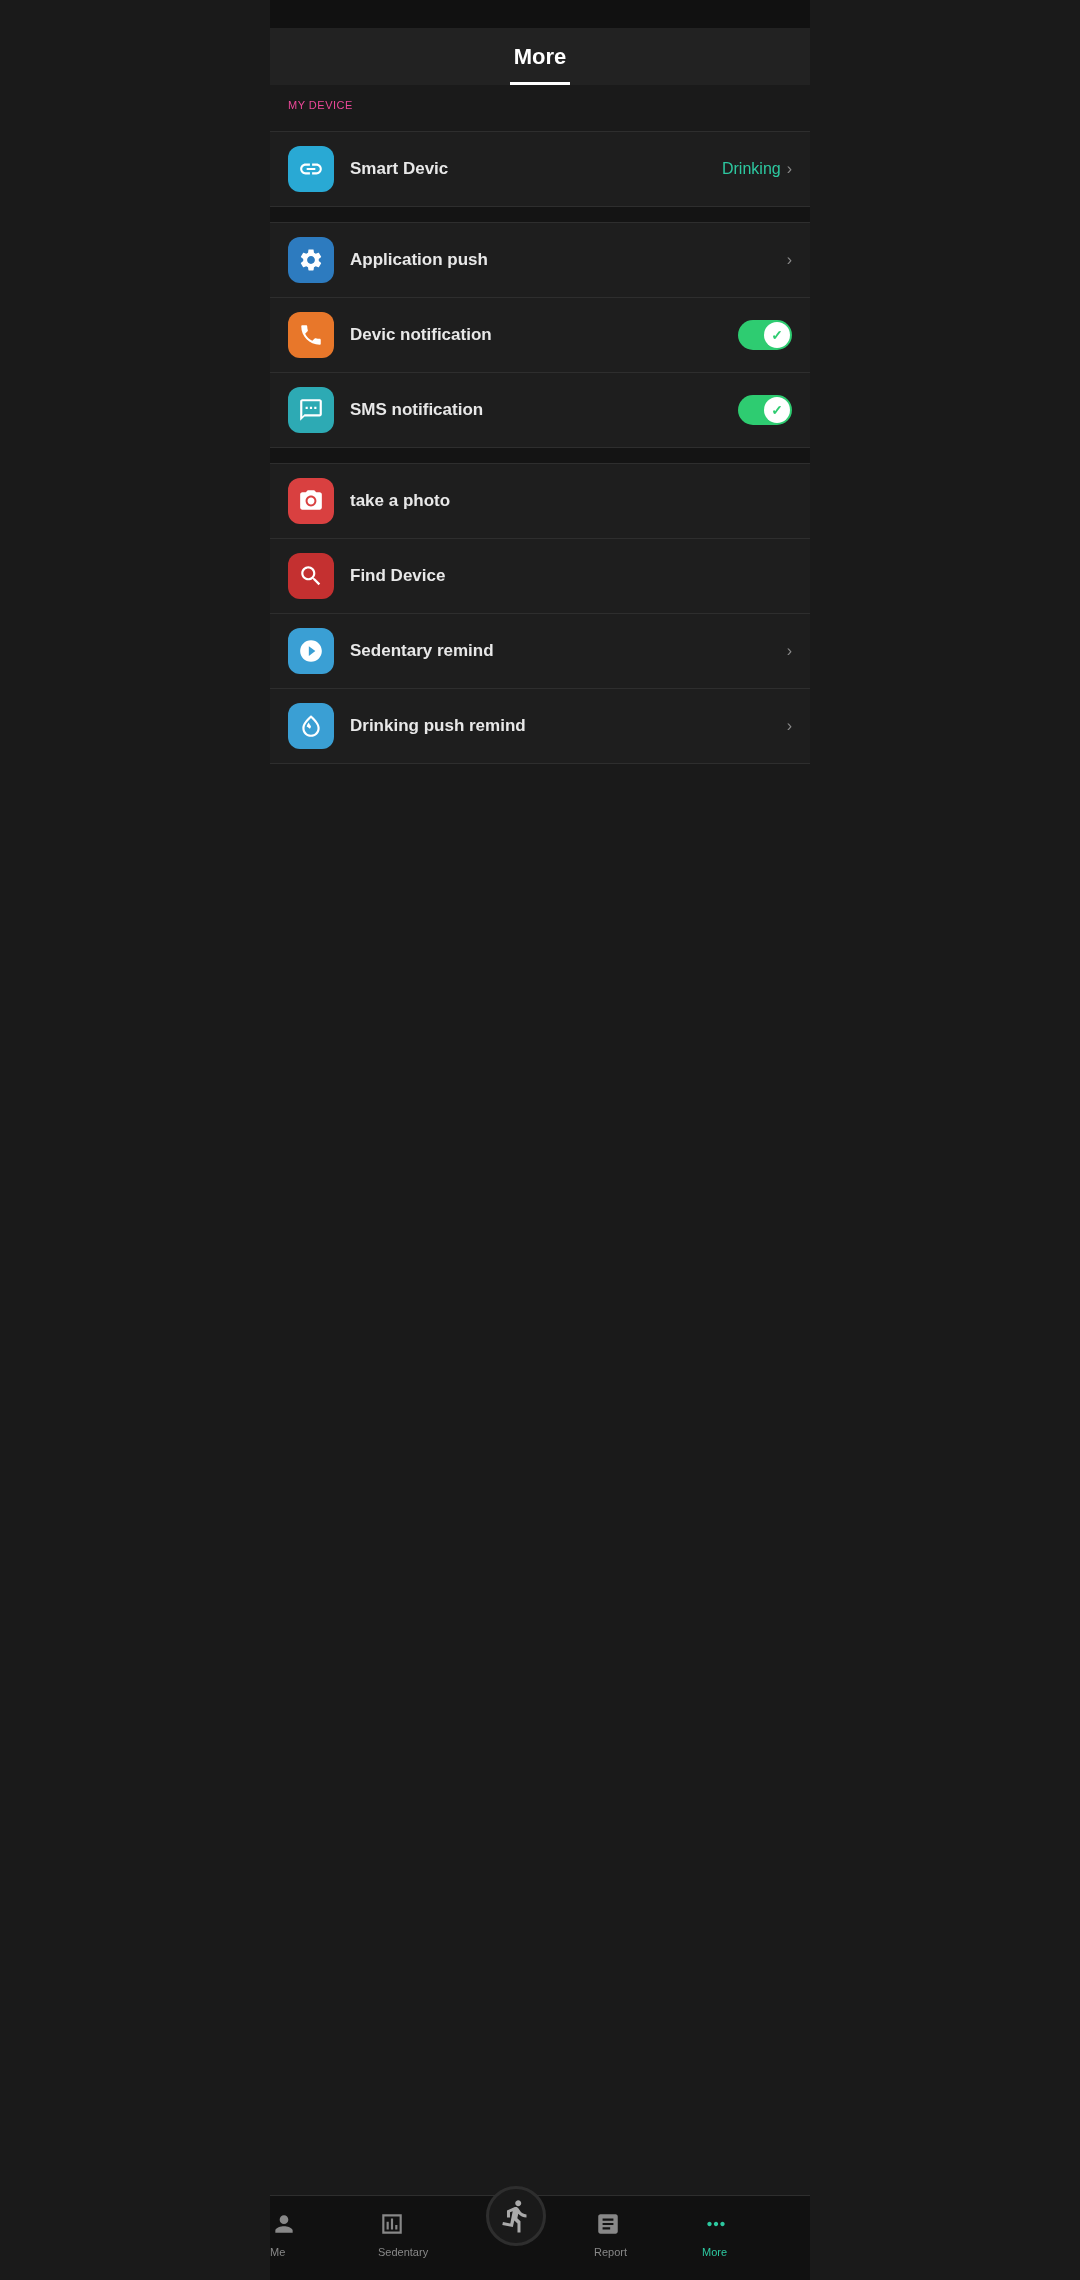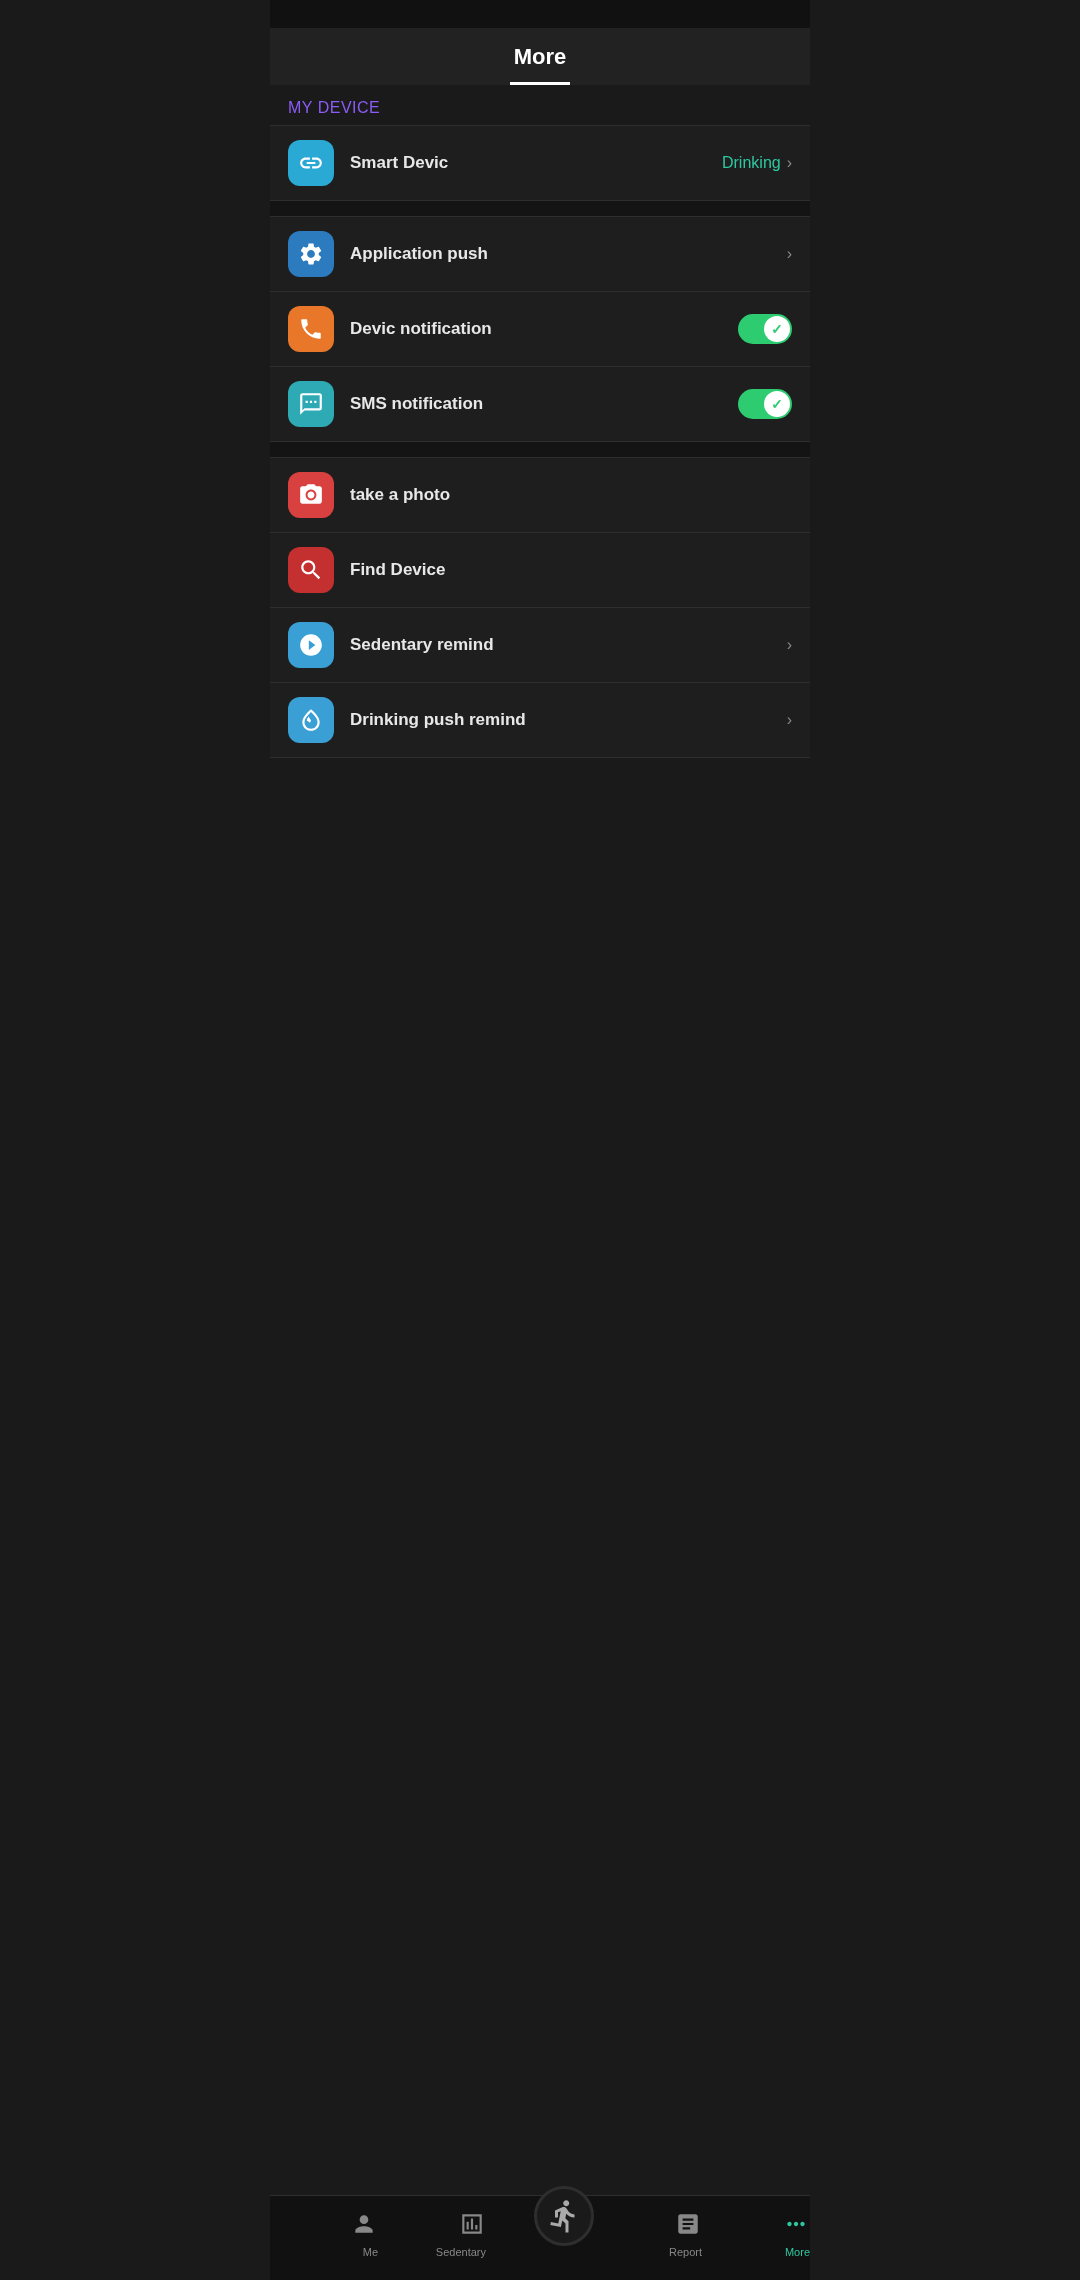--- a/index.html
+++ b/index.html
@@ -35,23 +35,23 @@
     }
 
     .header-underline {
       width: 60px;
       height: 3px;
       background: #fff;
       margin: 0 auto;
     }
 
     .section-label {
-      padding: 14px 18px 8px;
-      font-size: 16px;
-      color: #8b5cf6;
+      padding: 14px 18px 20px;
+      font-size: 11px;
+      color: #ec4899;
       letter-spacing: 0.5px;
       border-bottom: 1px solid #2e2e2e;
       background: #1a1a1a;
     }
 
     .list-item {
       display: flex;
       align-items: center;
       padding: 14px 18px;
       border-bottom: 1px solid #2e2e2e;
@@ -156,21 +156,21 @@
       display: flex;
       align-items: center;
       justify-content: space-around;
       padding: 8px 0 16px;
       border-top: 1px solid #2e2e2e;
     }
 
     .nav-item {
       display: flex;
       flex-direction: column;
-      align-items: flex-end;
+      align-items: flex-start;
       gap: 8px;
       cursor: pointer;
       flex: 1;
     }
 
     .nav-icon {
       width: 28px;
       height: 28px;
       display: flex;
       align-items: center;

